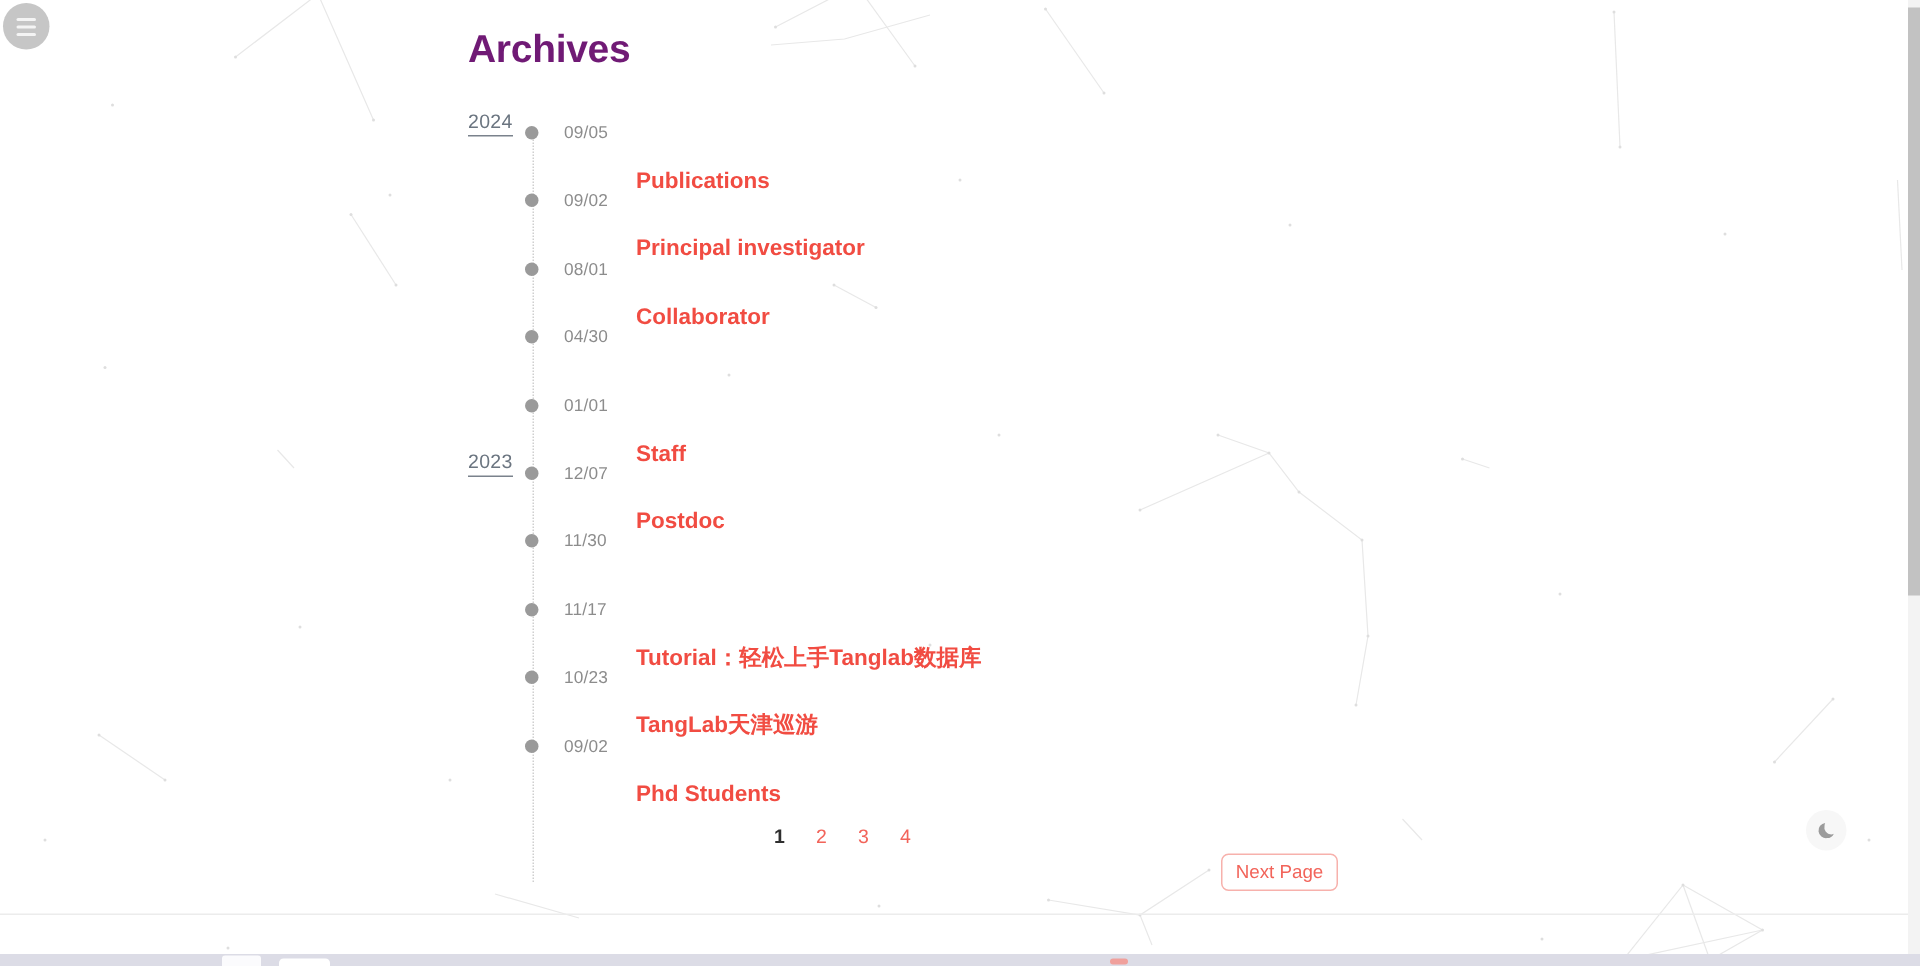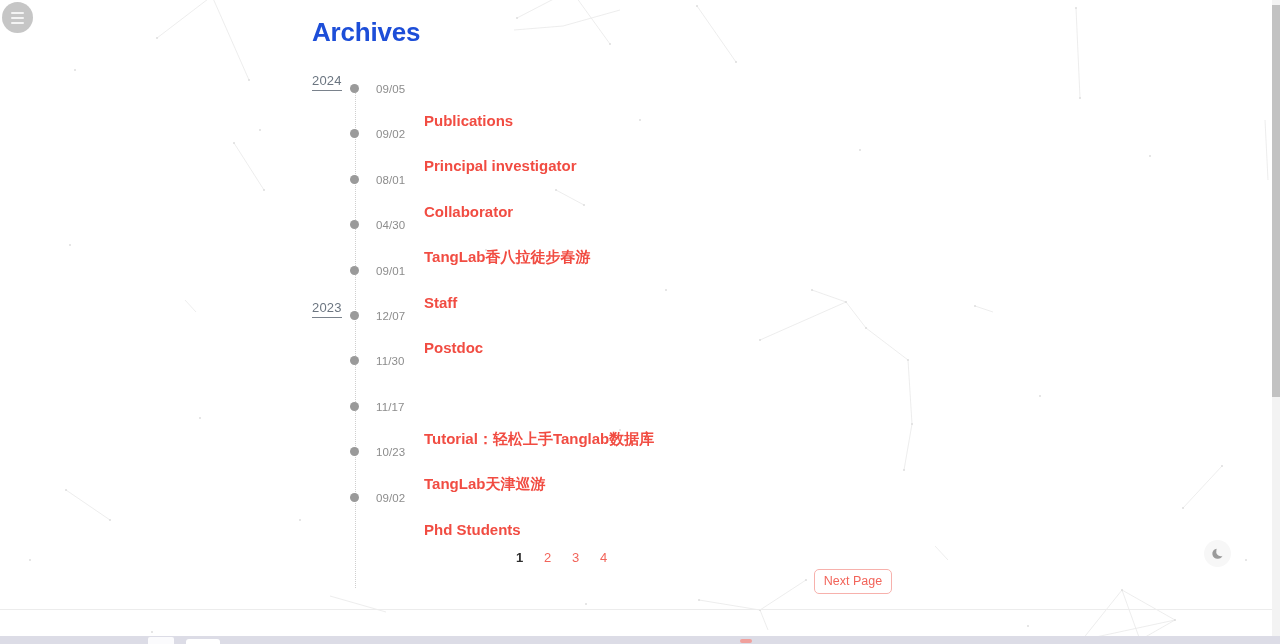--- a/index.html
+++ b/index.html
@@ -58,21 +58,21 @@
     z-index: 10;
   }
 
   #page-title {
     position: absolute;
     left: 312px;
     top: 16px;
     margin: 0;
     font-size: 26px;
     font-weight: bold;
-    color: #1d4ed8;
+    color: #701a75;
     letter-spacing: -0.2px;
     line-height: 32px;
   }
 
   
   #archives {
     position: absolute;
     left: 0;
     top: 66px;
     width: 1272px;
@@ -367,25 +367,24 @@
           <a class="arc-title" href="#">Principal investigator</a>
         </div>
         <div class="arc-row" style="position: absolute; left: 0px; top: 90.8px; width: 1136px;">
           <div class="arc-dot"></div>
           <div class="arc-date">08/01</div>
           <a class="arc-title" href="#">Collaborator</a>
         </div>
         <div class="arc-row" style="position: absolute; left: 0px; top: 136.2px; width: 1272px;">
           <div class="arc-dot"></div>
           <div class="arc-date">04/30</div>
-          <a class="arc-title" href="#">TangLab香八拉徒步春游</a>
         </div>
         <div class="arc-row" style="position: absolute; left: 0px; top: 181.6px; width: 1272px;">
           <div class="arc-dot"></div>
-          <div class="arc-date">09/01</div>
+          <div class="arc-date">01/01</div>
           <a class="arc-title" href="#">Staff</a>
         </div>
         <div class="arc-row" style="position: absolute; left: 0px; top: 227px; width: 1104px;">
           <div class="year-label">2023</div>
           <div class="arc-dot"></div>
           <div class="arc-date">12/07</div>
           <a class="arc-title" href="#">Postdoc</a>
         </div>
         <div class="arc-row" style="position: absolute; left: 0px; top: 272.4px; width: 1272px;">
           <div class="arc-dot"></div>

